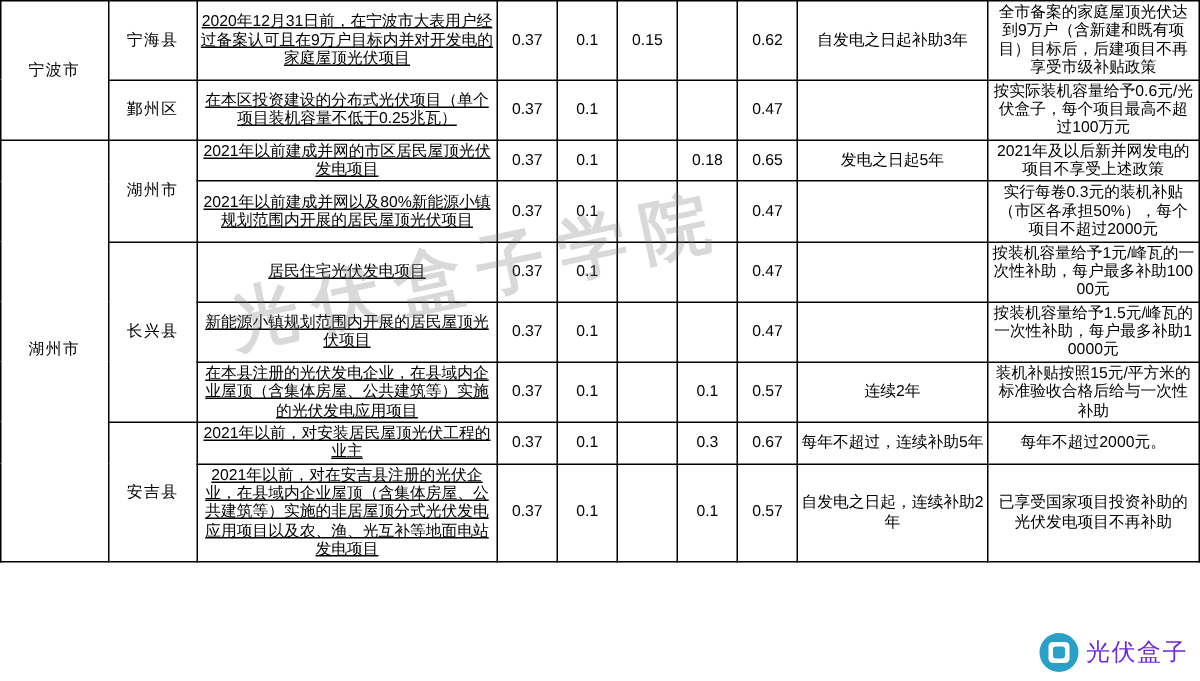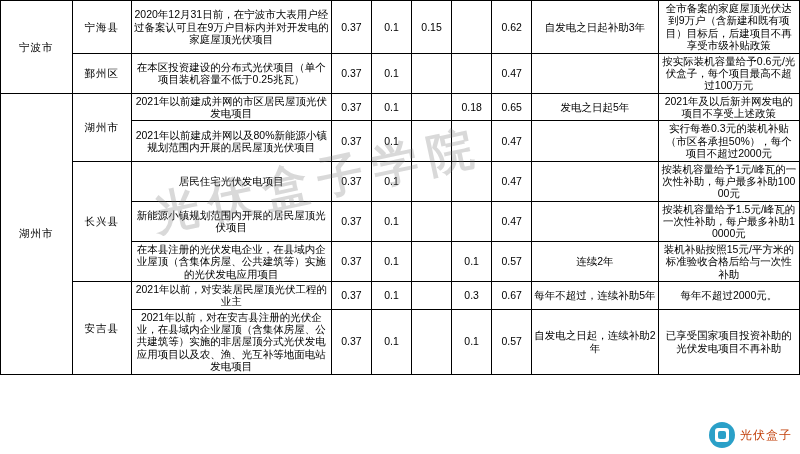--- a/index.html
+++ b/index.html
@@ -27,20 +27,21 @@
     color:#000;
     word-break:break-all;
   }
   td.city{font-size:12px;letter-spacing:1px;}
   td.county{font-size:12px;letter-spacing:1px;}
   td.proj{
     text-align:justify;
     text-align-last:center;
     font-size:10.5px;
     padding:2px 3px;
+    text-decoration:underline;
   }
   td.num{font-size:11px;}
   td.note{font-size:10.5px;padding:2px 3px;}
   .col-city{width:68px;}
   .col-county{width:56px;}
   .col-proj{width:190px;}
   .col-n{width:38px;}
   .col-mid{width:120px;}
   .col-last{width:134px;}
   
@@ -82,22 +83,22 @@
   .badge .logo:before{
     content:"";
     position:absolute;
     left:9px;top:9px;
     width:8px;height:8px;
     border-radius:2px;
     background:#2aa0c8;
     z-index:2;
   }
   .badge .btext{
-    font-size:12px;
-    color:#c2410c;
+    font-size:16px;
+    color:#6d28d9;
     letter-spacing:1px;
   }
 </style>
 </head>
 <body>
 
 <table class="subsidy">
   <colgroup>
     <col class="col-city">
       <col class="col-county">

